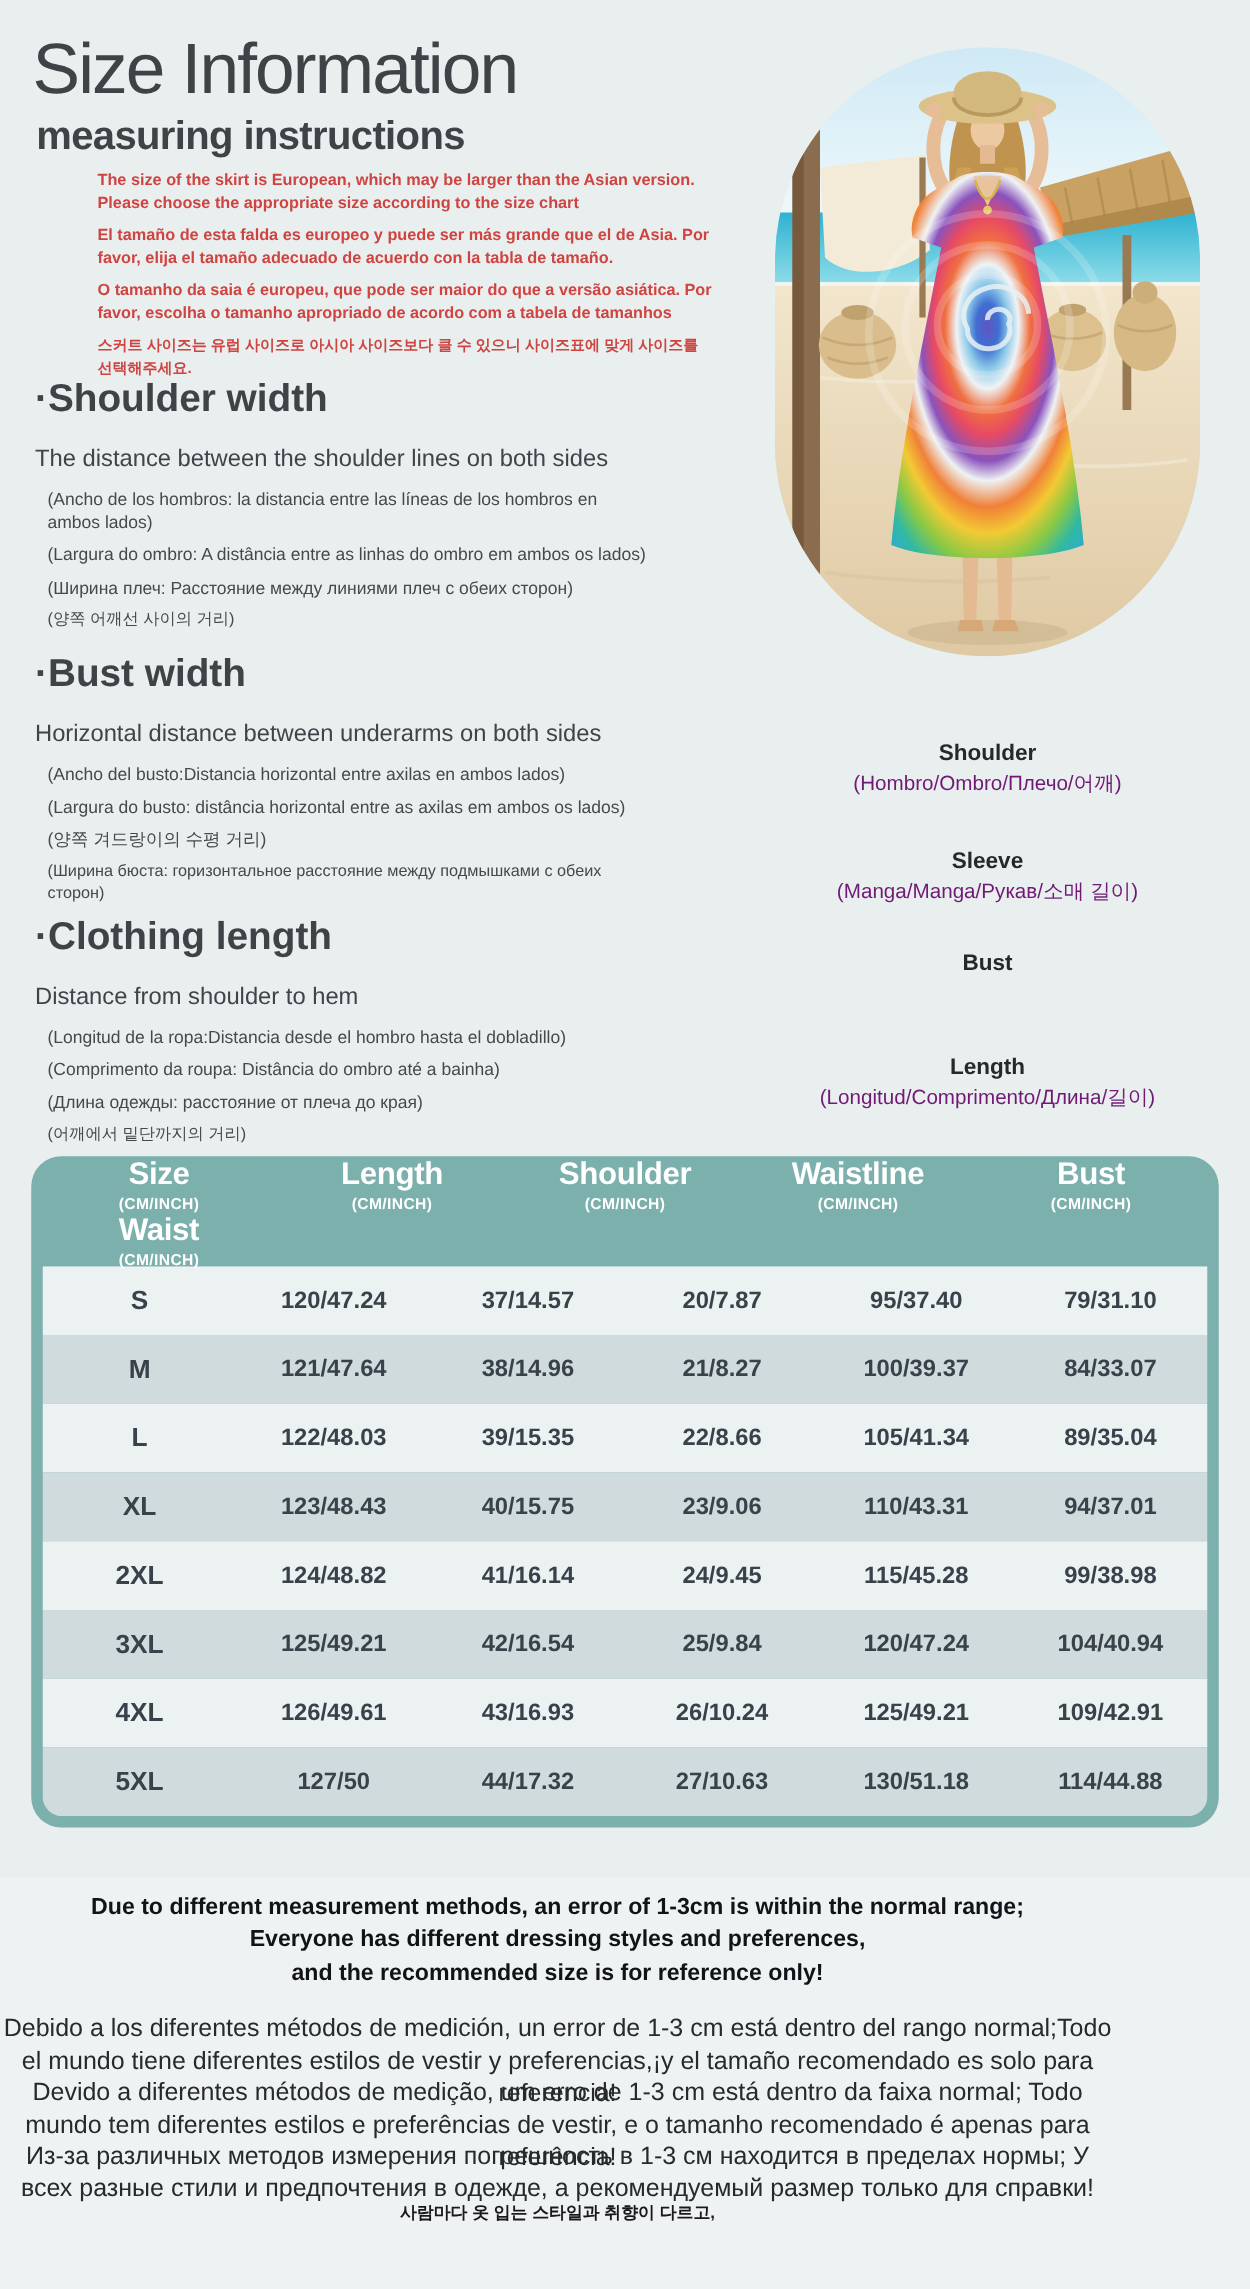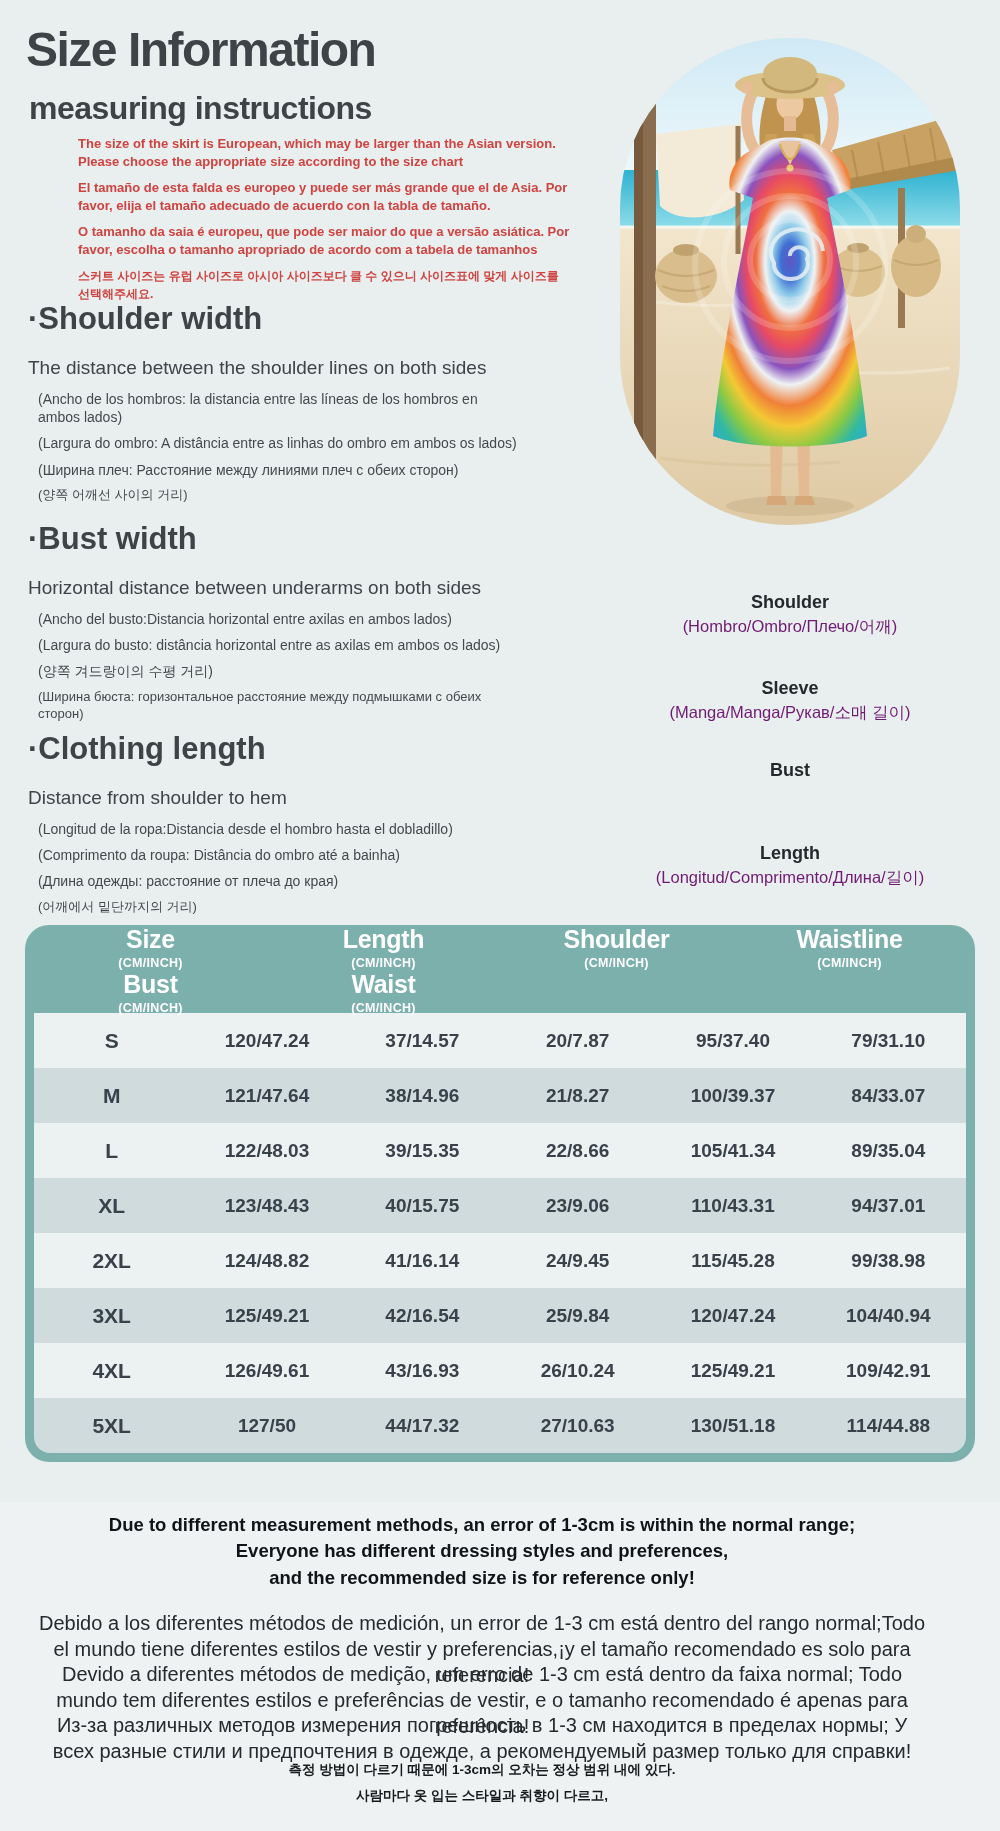--- a/index.html
+++ b/index.html
@@ -1,20 +1,20 @@
 <!DOCTYPE html>
 <html><head>
 <meta charset="utf-8">
 <style>
   html,body{margin:0;padding:0;background:#dfe4e6;}
   #page{position:relative;width:1000px;height:1831px;margin:0 auto;overflow:hidden;
         background:var(--bg,#e9eeee);font-family:"Liberation Sans",sans-serif;color:#3f4347;}
   .abs{position:absolute;}
   
-  .page-title{left:26px;top:22px;font-size:48px;font-weight:700;letter-spacing:-1.5px;color:var(--ink,#3f4347);}
+  .page-title{left:26px;top:22px;font-size:57px;font-weight:400;letter-spacing:-1.5px;color:var(--ink,#3f4347);}
   .page-subtitle{left:29px;top:90px;font-size:32px;font-weight:700;letter-spacing:-0.5px;color:var(--ink,#3f4347);}
   
   .notice{left:30px;top:135px;width:520px;color:var(--red,#cf4340);font-size:13px;font-weight:600;line-height:1.35;margin-left:48px;}
   .notice .para{margin:0 0 9px 0;}
   .notice .line{white-space:nowrap;}
   .notice .ko{font-size:12px;line-height:1.5;}
   
   .section{left:28px;width:585px;}
   .sec-title{font-size:31px;font-weight:700;color:var(--ink,#3f4347);line-height:1.1;}
   .sec-sub{font-size:19px;color:#3e444a;margin-top:21px;white-space:nowrap;}
@@ -22,32 +22,32 @@
   .sec-trans p{margin:0 0 8px 0;line-height:1.3;}
   .sec-trans p:last-child{font-size:13px;}
   
   .photo{left:620px;top:38px;width:340px;height:487px;border-radius:170px;overflow:hidden;background:#cfe9f5;}
   
   .fig-label{left:620px;width:340px;text-align:center;}
   .fig-name{font-size:18px;font-weight:700;color:#26292c;}
   .fig-trans{font-size:16.5px;color:#701a75;margin-top:3px;}
   
   .size-table{left:25px;top:925px;width:950px;background:var(--teal,#7bb0ad);border-radius:24px;padding:0 9px 9px 9px;box-sizing:border-box;}
-  .t-head{display:grid;grid-template-columns:repeat(4,1fr);height:88px;align-items:center;}
+  .t-head{display:grid;grid-template-columns:repeat(5,1fr);height:88px;align-items:center;}
   .th{text-align:center;color:#fff;}
   .th-l{font-size:25px;font-weight:700;letter-spacing:-0.3px;}
   .th-u{font-size:12.5px;font-weight:700;margin-top:2px;letter-spacing:0.3px;}
   .t-body{border-radius:0 0 16px 16px;overflow:hidden;}
   .tr{display:grid;grid-template-columns:repeat(6,1fr);height:55px;align-items:center;background:var(--row-light,#ecf1f2);}
   .tr.alt{background:var(--row-dark,#cfdbdd);}
   .td{text-align:center;font-size:19px;font-weight:700;color:var(--cell-ink,#39424a);}
   .td.size-cell{font-size:21px;}
   
   .bottom-bg{left:0;top:1502px;width:1000px;height:329px;background:var(--bg-bottom,#eff2f3);}
-  .disc{left:0;width:892px;text-align:center;padding-left:36px;}
+  .disc{left:0;width:892px;text-align:center;}
   .disc-en{top:1512px;font-size:18.5px;font-weight:700;color:#101317;line-height:1.42;}
   .disc-en div{white-space:nowrap;}
   .disc-p{font-size:20px;font-weight:500;color:#26292d;line-height:1.3;}
   .disc-p .inner{max-width:890px;margin:0 auto;}
   .disc-es{top:1610px;} .disc-pt{top:1661px;} .disc-ru{top:1712px;}
   .disc-ko{top:1757px;font-size:13.5px;font-weight:600;color:#17191c;line-height:1.95;}
 </style>
 </head>
 <body>
 
@@ -326,17 +326,16 @@
   <div class="abs disc disc-p disc-es">
     <div class="inner">Debido a los diferentes métodos de medición, un error de 1-3 cm está dentro del rango normal;Todo el mundo tiene diferentes estilos de vestir y preferencias,¡y el tamaño recomendado es solo para referencia!</div>
   </div>
   <div class="abs disc disc-p disc-pt">
     <div class="inner">Devido a diferentes métodos de medição, um erro de 1-3 cm está dentro da faixa normal; Todo mundo tem diferentes estilos e preferências de vestir, e o tamanho recomendado é apenas para referência!</div>
   </div>
   <div class="abs disc disc-p disc-ru">
     <div class="inner">Из-за различных методов измерения погрешность в 1-3 см находится в пределах нормы; У всех разные стили и предпочтения в одежде, а рекомендуемый размер только для справки!</div>
   </div>
   <div class="abs disc disc-ko">
-    <div>측정 방법이 다르기 때문에 1-3cm의 오차는 정상 범위 내에 있다.</div>
     <div>사람마다 옷 입는 스타일과 취향이 다르고,</div>
   </div>
 
 </div>
 
 </body></html>

